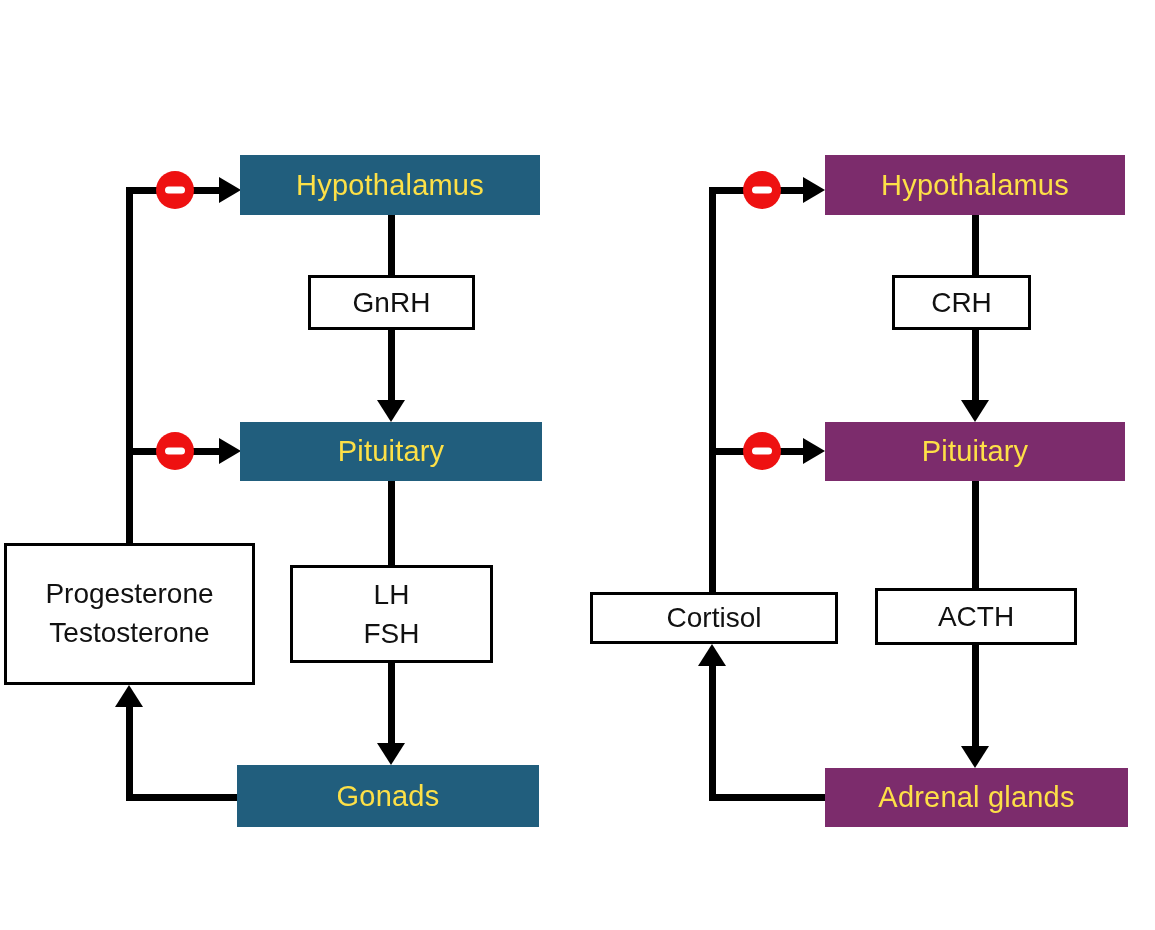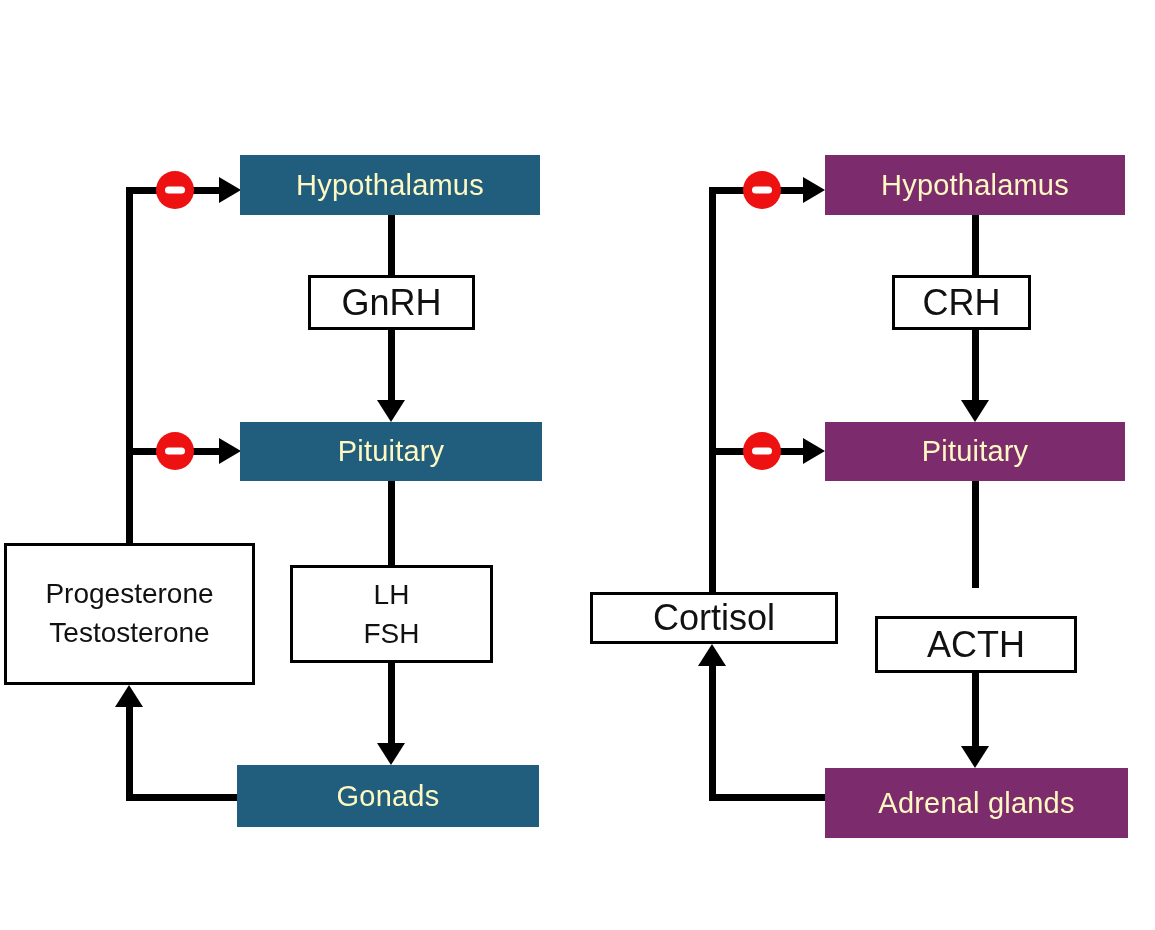--- a/index.html
+++ b/index.html
@@ -12,37 +12,37 @@
     overflow: hidden;
     font-family: "Liberation Sans", sans-serif;
   }
 
   
   .node {
     position: absolute;
     display: flex;
     align-items: center;
     justify-content: center;
-    color: #fef9c3;
+    color: #fde047;
     font-size: 29px;
     font-weight: 500;
     letter-spacing: 0.2px;
   }
 
   
   .lbl {
     position: absolute;
     background: #ffffff;
     border: 3px solid #000000;
     display: flex;
     flex-direction: column;
     align-items: center;
     justify-content: center;
     color: #111111;
-    font-size: 36px;
+    font-size: 28px;
     text-align: center;
   }
   .lbl .ln { display: block; }
   .lbl-multi { font-size: 28px; line-height: 1.4; }
 
   
   .vline { position: absolute; width: 7px; background: #000000; }
   .hline { position: absolute; height: 7px; background: #000000; }
 
   
@@ -90,23 +90,23 @@
   .hpg-ah-pit-fb { left: 219px; top: 438px; }
   .hpg-minus-mid { left: 156px; top: 432px; }
   .hpg-fb-h-bot  { left: 126px; top: 794px; width: 116px; }
   .hpg-fb-up     { left: 126px; top: 705px; height: 96px; }
   .hpg-ah-fb-up  { left: 115px; top: 685px; }
 
   
   .hpa-hypo     { left: 825px; top: 155px; width: 300px; height: 60px; }
   .hpa-crh      { left: 892px; top: 275px; width: 139px; height: 55px; }
   .hpa-pit      { left: 825px; top: 422px; width: 300px; height: 59px; }
-  .hpa-acth     { left: 875px; top: 616px; width: 202px; height: 57px; }
+  .hpa-acth     { left: 875px; top: 588px; width: 202px; height: 57px; }
   .hpa-cortisol { left: 590px; top: 592px; width: 248px; height: 52px; }
-  .hpa-adrenal  { left: 825px; top: 768px; width: 303px; height: 70px; text-align: right; }
+  .hpa-adrenal  { left: 825px; top: 768px; width: 303px; height: 59px; text-align: right; }
 
   .hpa-v1 { left: 972px; top: 215px; height: 60px; }
   .hpa-v2 { left: 972px; top: 330px; height: 72px; }
   .hpa-ah-pit { left: 961px; top: 400px; }
   .hpa-v3 { left: 972px; top: 481px; height: 107px; }
   .hpa-v4 { left: 972px; top: 645px; height: 103px; }
   .hpa-ah-adrenal { left: 961px; top: 746px; }
 
   .hpa-fb-v      { left: 709px; top: 187px; height: 405px; }
   .hpa-fb-h-top  { left: 709px; top: 187px; width: 96px; }

